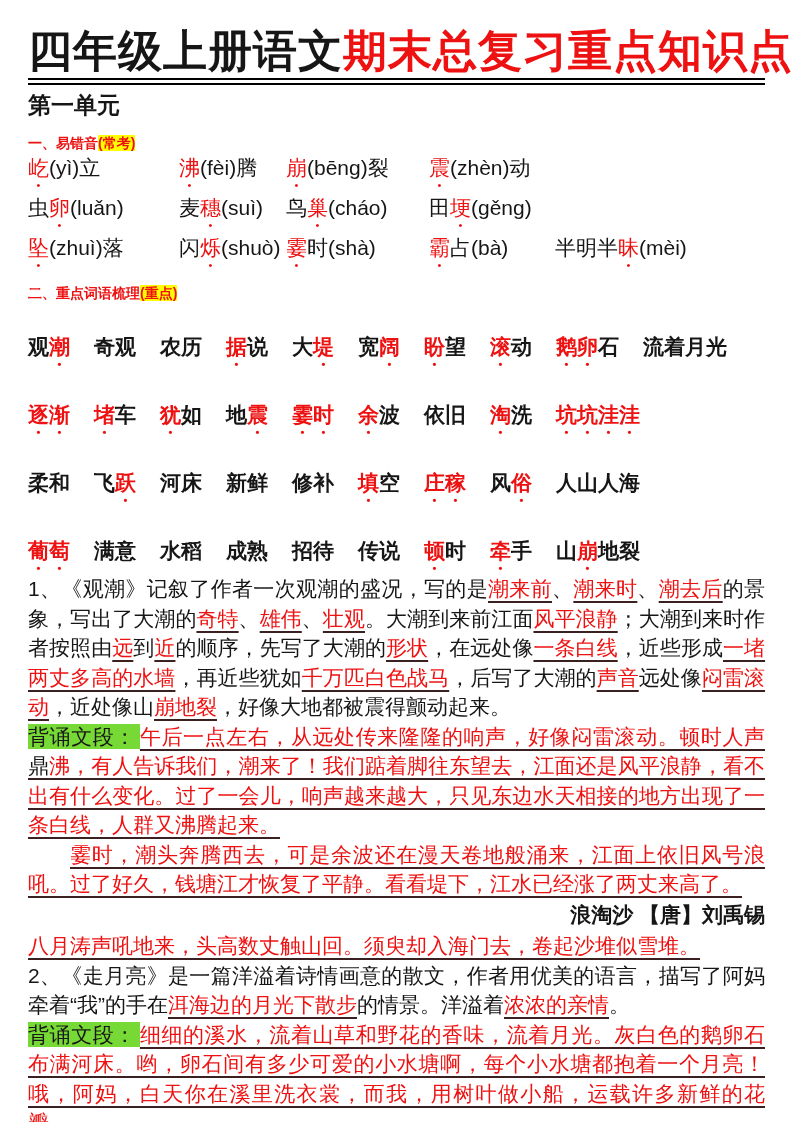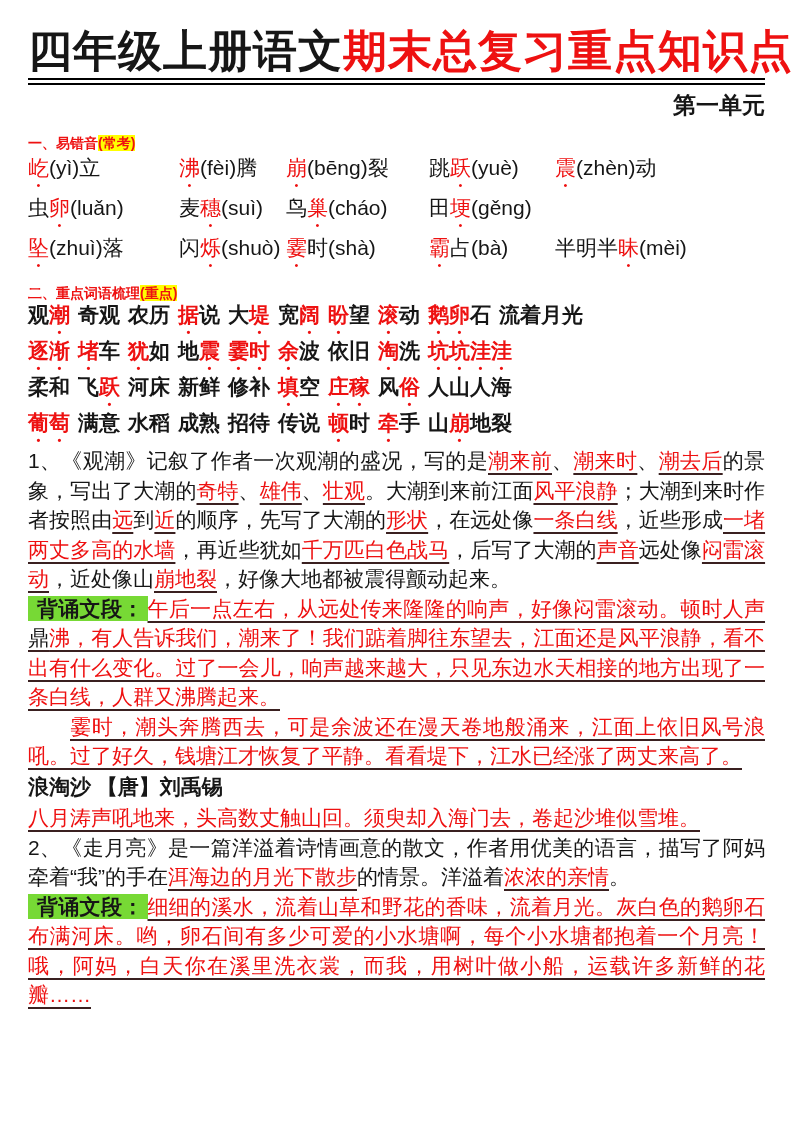--- a/index.html
+++ b/index.html
@@ -17,34 +17,34 @@
     color:var(--ink);
   }
   .page{width:793px;height:1122px;padding:26px 28px 10px 28px;background:#ffffff;}
 
   
   .title{
     text-align:left;font-size:44px;font-weight:bold;letter-spacing:1px;
     border-bottom:7px double #000;padding-bottom:1px;line-height:1.15;
     white-space:nowrap;
   }
-  .subtitle{text-align:right;font-size:23px;font-weight:bold;margin-top:5px;}
+  .subtitle{text-align:left;font-size:23px;font-weight:bold;margin-top:5px;}
 
   
   .sec-heading{font-size:14px;font-weight:bold;margin-top:14px;line-height:1.2;}
 
   
   .pinyin-row{
     display:grid;grid-template-columns:151px 107px 143px 126px 1fr;
     font-size:21px;font-weight:normal;line-height:33px;
   }
   
   .word-row{
-    display:flex;gap:8px;flex-wrap:nowrap;
-    font-size:21px;font-weight:bold;line-height:26.5px;white-space:nowrap;
+    display:flex;gap:24px;flex-wrap:nowrap;
+    font-size:21px;font-weight:bold;line-height:26.5px;white-space:nowrap;margin-top:32px;
   }
 
   
   .para{font-size:21px;line-height:29.5px;text-align:justify;}
   .para.indent{text-indent:2em;}
 
   
   .k{color:var(--ink);}
   .kb{color:var(--ink);font-weight:bold;}
   .rb{color:var(--red);font-weight:bold;}
@@ -58,43 +58,42 @@
     text-decoration:underline;text-decoration-color:var(--uline);
     text-decoration-thickness:2px;text-underline-offset:5px;
   }
   .ku{
     color:var(--ink);
     text-decoration:underline;text-decoration-color:var(--uline);
     text-decoration-thickness:2px;text-underline-offset:5px;
   }
   .hy{background:var(--yellow);}
   .label-green{
-    background:var(--green);color:var(--ink);font-weight:bold;
-    padding:1px 4px 1px 9px;
+    background:var(--green);color:var(--ink);font-weight:normal;
+    padding:1px 4px 1px 0;
   }
 
   
-  .poem-title{text-align:left;font-size:21px;font-weight:bold;margin-top:2px;}
+  .poem-title{text-align:right;font-size:21px;font-weight:bold;margin-top:2px;}
   .poem-line{font-size:21px;line-height:31px;text-align:left;margin-top:1px;}
 </style>
 </head>
 <body>
 
 <div class="page">
 
   <div class="title"><span class="kb">四年级上册语文</span><span class="rb">期末总复习重点知识点(必背)</span></div>
 
   <div class="subtitle">第一单元</div>
 
   <div class="sec-heading"><span class="rb">一、易错音</span><span class="rb hy">(常考)</span></div>
   <div class="pinyin-row">
       <span><span class="rd">屹</span><span class="k">(yì)立</span></span>
       <span><span class="rd">沸</span><span class="k">(fèi)腾</span></span>
       <span><span class="rd">崩</span><span class="k">(bēng)裂</span></span>
-      <span><span class="k">跳</span><span class="rd">跃</span><span class="k">(yuè)</span></span>
       <span><span class="rd">震</span><span class="k">(zhèn)动</span></span>
     </div>
   <div class="pinyin-row">
       <span><span class="k">虫</span><span class="rd">卵</span><span class="k">(luǎn)</span></span>
       <span><span class="k">麦</span><span class="rd">穗</span><span class="k">(suì)</span></span>
       <span><span class="k">鸟</span><span class="rd">巢</span><span class="k">(cháo)</span></span>
       <span><span class="k">田</span><span class="rd">埂</span><span class="k">(gěng)</span></span>
     </div>
   <div class="pinyin-row">
       <span><span class="rd">坠</span><span class="k">(zhuì)落</span></span>

